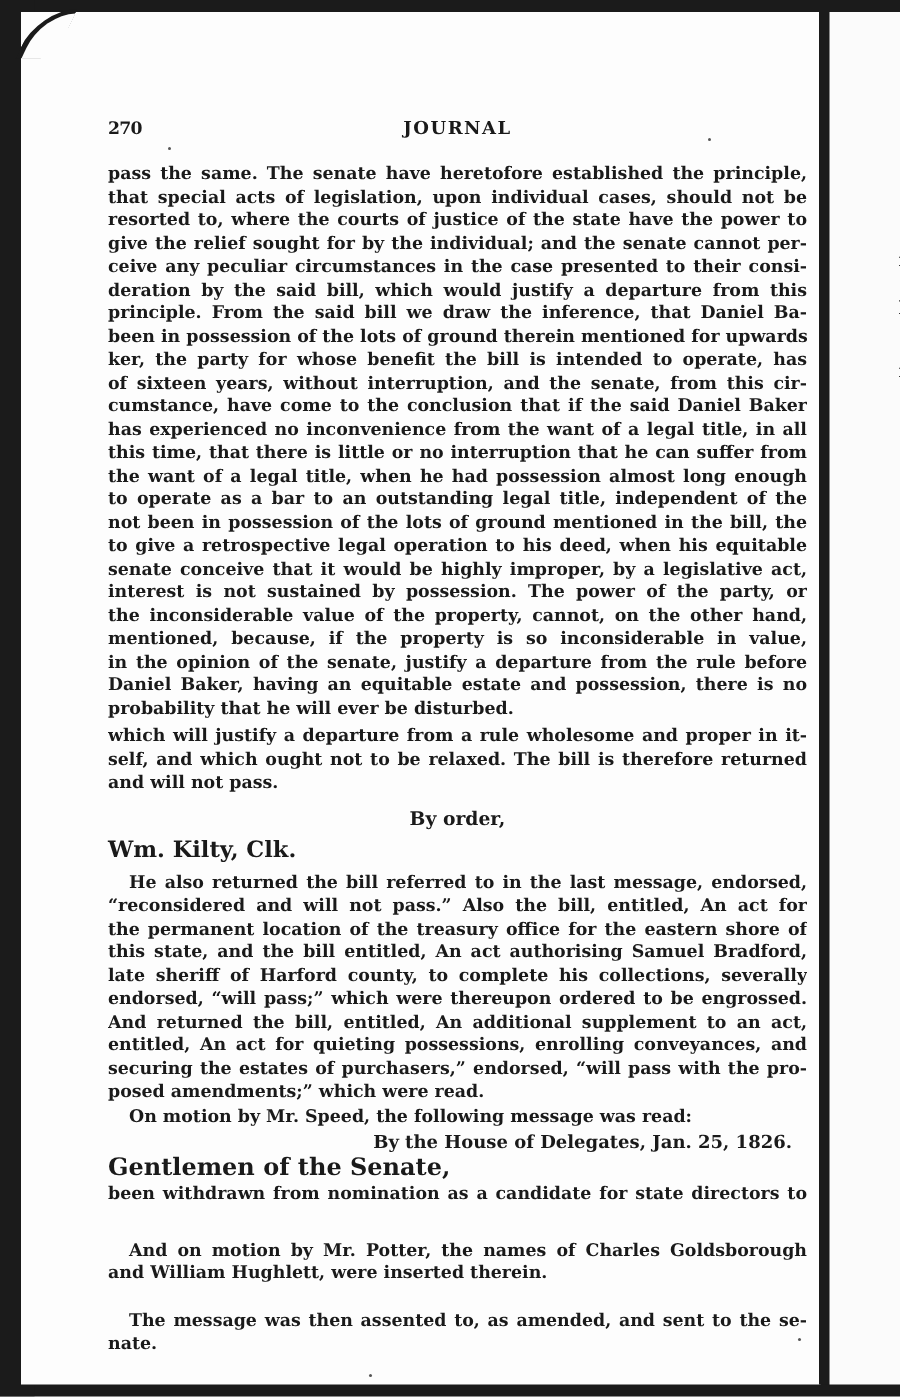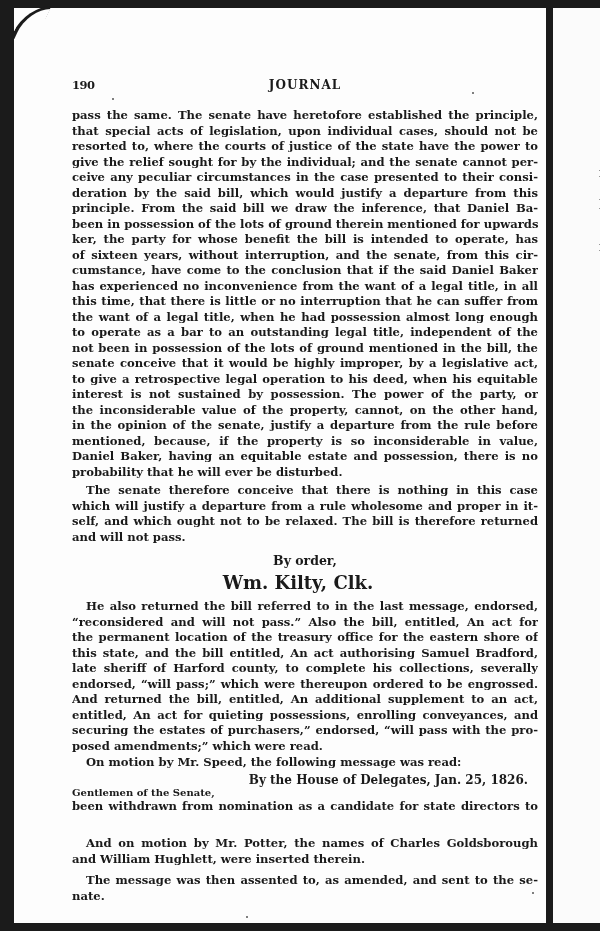--- a/index.html
+++ b/index.html
@@ -50,75 +50,74 @@
     font-size: 11.6px; line-height: 15.5px; text-align: justify;
     margin: 0; font-weight: 600;
   }
   .para + .para { margin-top: 3px; }
   .line {
     display: block; text-align: justify; text-align-last: justify;
     white-space: nowrap; overflow: hidden; height: 15.5px;
   }
   .line.last { text-align-last: left; }
   .center { text-align: center; font-size: 12.5px; margin: 8px 0 2px 0; font-weight: 600; }
-  .signature { text-align: center; padding-right: 14px; font-size: 18px; margin: 4px 0 6px 0; font-weight: 600; }
+  .signature { text-align: left; padding-right: 14px; font-size: 15px; margin: 4px 0 6px 0; font-weight: 600; }
   .dateline { text-align: right; padding-right: 10px; font-size: 12px; font-weight: 600; margin: 2px 0 0 0; }
-  .salutation { font-size: 10px; font-weight: 600; margin: 0; }
+  .salutation { font-size: 16px; font-weight: 600; margin: 0; }
   .speck { position: absolute; background: #555; width: 2px; height: 2px; border-radius: 1px; }
 </style>
 </head>
 <body>
 
 <div class="left-shadow"></div>
 <div class="page"></div>
 <div class="left-shadow-curve"></div>
 <div class="gutter"></div>
 <div class="right-page">
   <span class="frag" style="top:158px;left:46px">f</span>
   <span class="frag" style="top:190px;left:46px">l</span>
   <span class="frag" style="top:205px;left:46px">(</span>
   <span class="frag" style="top:218px;left:46px">'</span>
   <span class="frag" style="top:232px;left:46px">i</span>
 </div>
 
 <div class="content">
   <div class="header">
     <span class="running-title">JOURNAL</span>
-    <span class="page-number">190</span>
+    <span class="page-number">270</span>
   </div>
 
   <p class="para">
     <span class="line">pass the same. The senate have heretofore established the principle,</span>
     <span class="line">that special acts of legislation, upon individual cases, should not be</span>
     <span class="line">resorted to, where the courts of justice of the state have the power to</span>
     <span class="line">give the relief sought for by the individual; and the senate cannot per-</span>
     <span class="line">ceive any peculiar circumstances in the case presented to their consi-</span>
     <span class="line">deration by the said bill, which would justify a departure from this</span>
     <span class="line">principle. From the said bill we draw the inference, that Daniel Ba-</span>
     <span class="line">been in possession of the lots of ground therein mentioned for upwards</span>
     <span class="line">ker, the party for whose benefit the bill is intended to operate, has</span>
     <span class="line">of sixteen years, without interruption, and the senate, from this cir-</span>
     <span class="line">cumstance, have come to the conclusion that if the said Daniel Baker</span>
     <span class="line">has experienced no inconvenience from the want of a legal title, in all</span>
     <span class="line">this time, that there is little or no interruption that he can suffer from</span>
     <span class="line">the want of a legal title, when he had possession almost long enough</span>
     <span class="line">to operate as a bar to an outstanding legal title, independent of the</span>
     <span class="line">not been in possession of the lots of ground mentioned in the bill, the</span>
+    <span class="line">to give a retrospective legal operation to his deed, when his equitable</span>
     <span class="line">senate conceive that it would be highly improper, by a legislative act,</span>
-    <span class="line">to give a retrospective legal operation to his deed, when his equitable</span>
     <span class="line">interest is not sustained by possession. The power of the party, or</span>
     <span class="line">the inconsiderable value of the property, cannot, on the other hand,</span>
+    <span class="line">mentioned, because, if the property is so inconsiderable in value,</span>
     <span class="line">in the opinion of the senate, justify a departure from the rule before</span>
-    <span class="line">mentioned, because, if the property is so inconsiderable in value,</span>
     <span class="line">Daniel Baker, having an equitable estate and possession, there is no</span>
     <span class="line last">probability that he will ever be disturbed.</span>
   </p>
 
   <p class="para" style="margin-top:3px">
-    <span class="line" style="padding-left:14px">The senate therefore conceive that there is nothing in this case</span>
     <span class="line">which will justify a departure from a rule wholesome and proper in it-</span>
     <span class="line">self, and which ought not to be relaxed. The bill is therefore returned</span>
     <span class="line last">and will not pass.</span>
   </p>
 
   <div class="center">By order,</div>
   <div class="signature">Wm. Kilty, Clk.</div>
 
   <p class="para">
     <span class="line" style="padding-left:14px">He also returned the bill referred to in the last message, endorsed,</span>
@@ -142,21 +141,21 @@
 
   <p class="para" style="margin-top:1px">
     <span class="line">been withdrawn from nomination as a candidate for state directors to</span>
   </p>
 
   <p class="para" style="margin-top:22px">
     <span class="line" style="padding-left:14px">And on motion by Mr. Potter, the names of Charles Goldsborough</span>
     <span class="line last">and William Hughlett, were inserted therein.</span>
   </p>
 
-  <p class="para" style="margin-top:6px">
+  <p class="para" style="margin-top:16px">
     <span class="line" style="padding-left:14px">The message was then assented to, as amended, and sent to the se-</span>
     <span class="line last">nate.</span>
   </p>
 
 </div>
 
 <span class="speck" style="left:246px;top:916px"></span>
 <span class="speck" style="left:472px;top:92px"></span>
 <span class="speck" style="left:112px;top:98px"></span>
 <span class="speck" style="left:532px;top:892px"></span>

